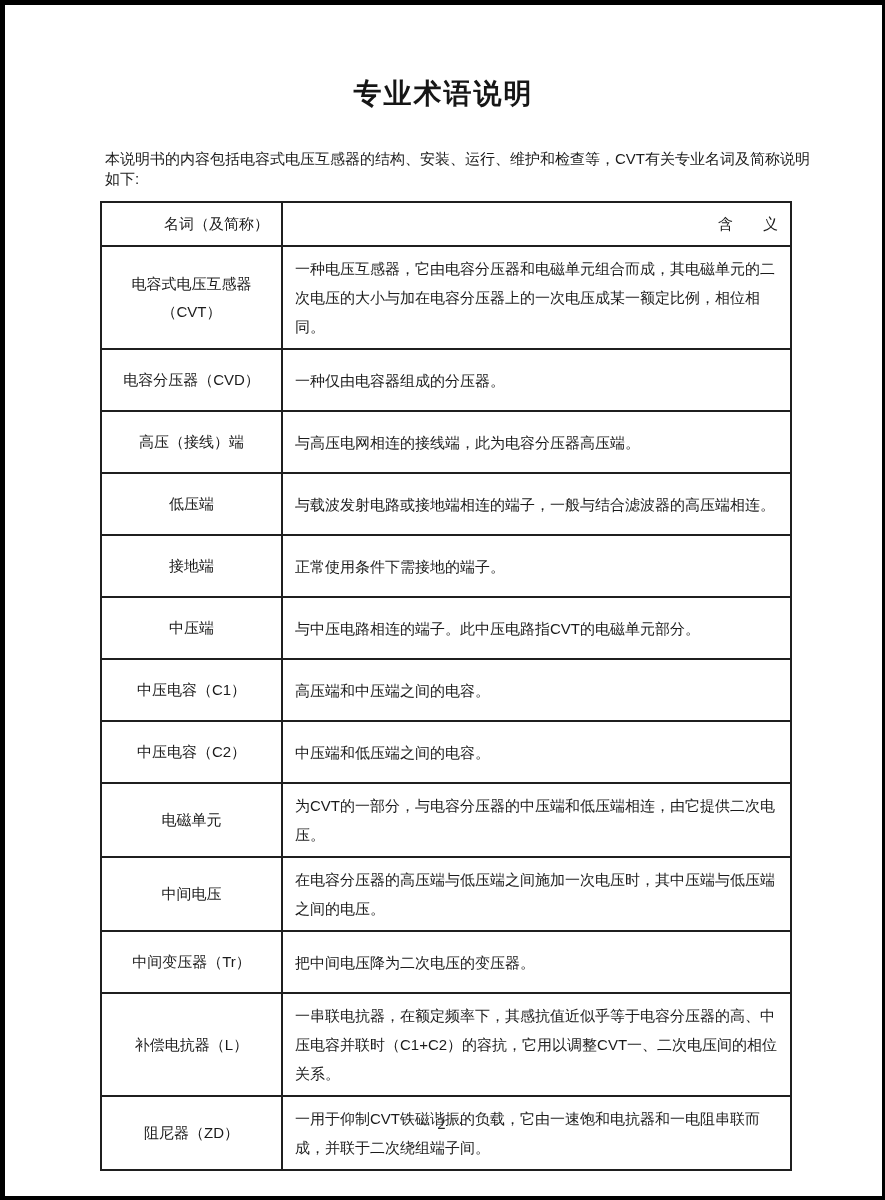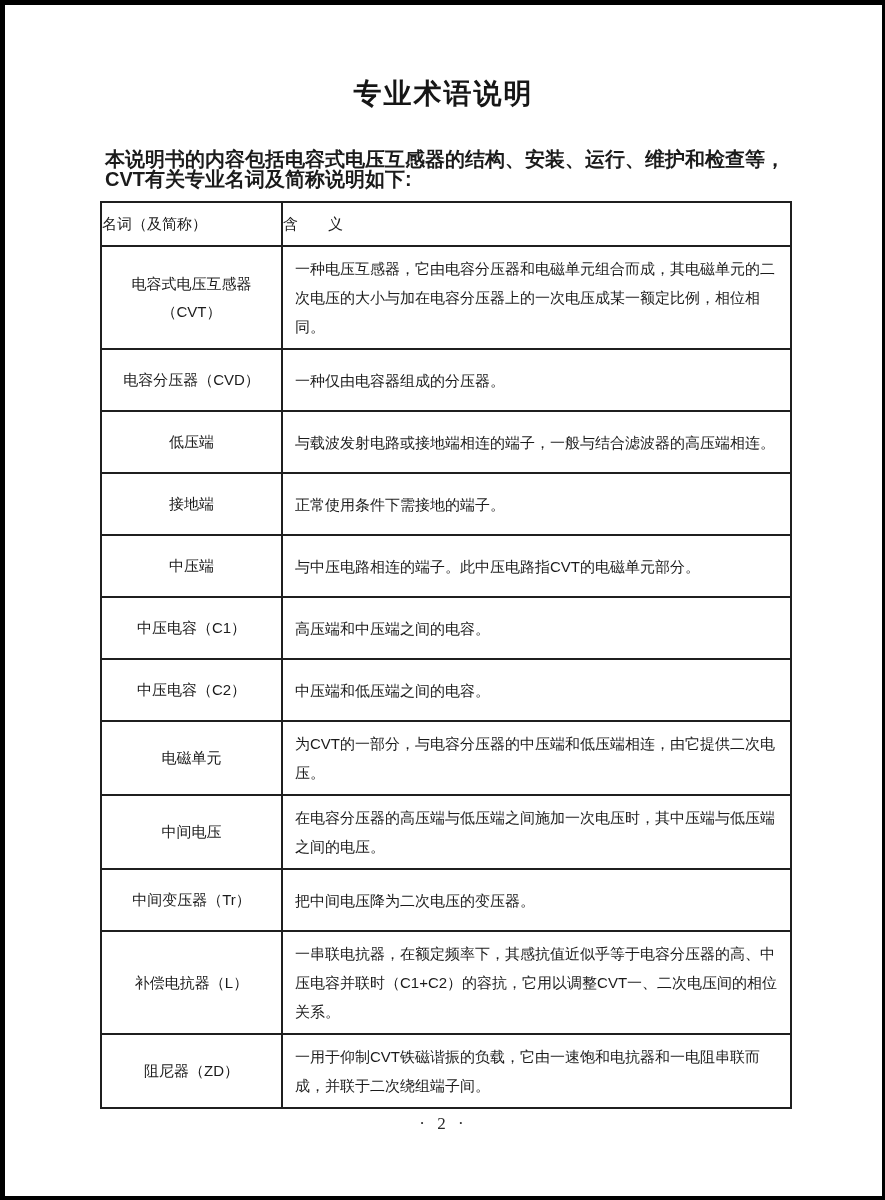--- a/index.html
+++ b/index.html
@@ -23,46 +23,45 @@
   .title {
     margin: 70px 0 0 0;
     text-align: center;
     font-size: 28px;
     font-weight: bold;
     letter-spacing: 2px;
     color: #161616;
   }
   .intro {
     margin: 36px 60px 0 100px;
-    font-size: 20px;
+    font-size: 15px;
     line-height: 20px;
     color: #1b1b1b;
-    font-weight: bold;
   }
   table.terms {
     border-collapse: collapse;
     margin: 12px 0 0 95px;
     width: 690px;
     table-layout: fixed;
   }
   table.terms th,
   table.terms td {
     border: 2px solid #1f1f1f;
     font-size: 15px;
     font-weight: normal;
     color: #1b1b1b;
     box-sizing: border-box;
   }
   table.terms col.c-term { width: 181px; }
   table.terms col.c-meaning { width: 509px; }
   table.terms thead th {
     height: 44px;
-    text-align: left;
+    text-align: right;
     vertical-align: middle;
-    padding: 2px 0;
+    padding: 2px 12px;
   }
   table.terms tbody td {
     height: 62px; 
     vertical-align: middle;
   }
   td.term {
     text-align: center;
     white-space: pre-line;
     padding: 4px 4px;
     line-height: 28px;
@@ -110,20 +109,24 @@
         <tr>
           <td class="term">电容式电压互感器
 （CVT）</td>
           <td class="meaning">一种电压互感器，它由电容分压器和电磁单元组合而成，其电磁单元的二次电压的大小与加在电容分压器上的一次电压成某一额定比例，相位相同。</td>
         </tr>
         <tr>
           <td class="term">电容分压器（CVD）</td>
           <td class="meaning">一种仅由电容器组成的分压器。</td>
         </tr>
         <tr>
+          <td class="term">高压（接线）端</td>
+          <td class="meaning">与高压电网相连的接线端，此为电容分压器高压端。</td>
+        </tr>
+        <tr>
           <td class="term">低压端</td>
           <td class="meaning">与载波发射电路或接地端相连的端子，一般与结合滤波器的高压端相连。</td>
         </tr>
         <tr>
           <td class="term">接地端</td>
           <td class="meaning">正常使用条件下需接地的端子。</td>
         </tr>
         <tr>
           <td class="term">中压端</td>
           <td class="meaning">与中压电路相连的端子。此中压电路指CVT的电磁单元部分。</td>

